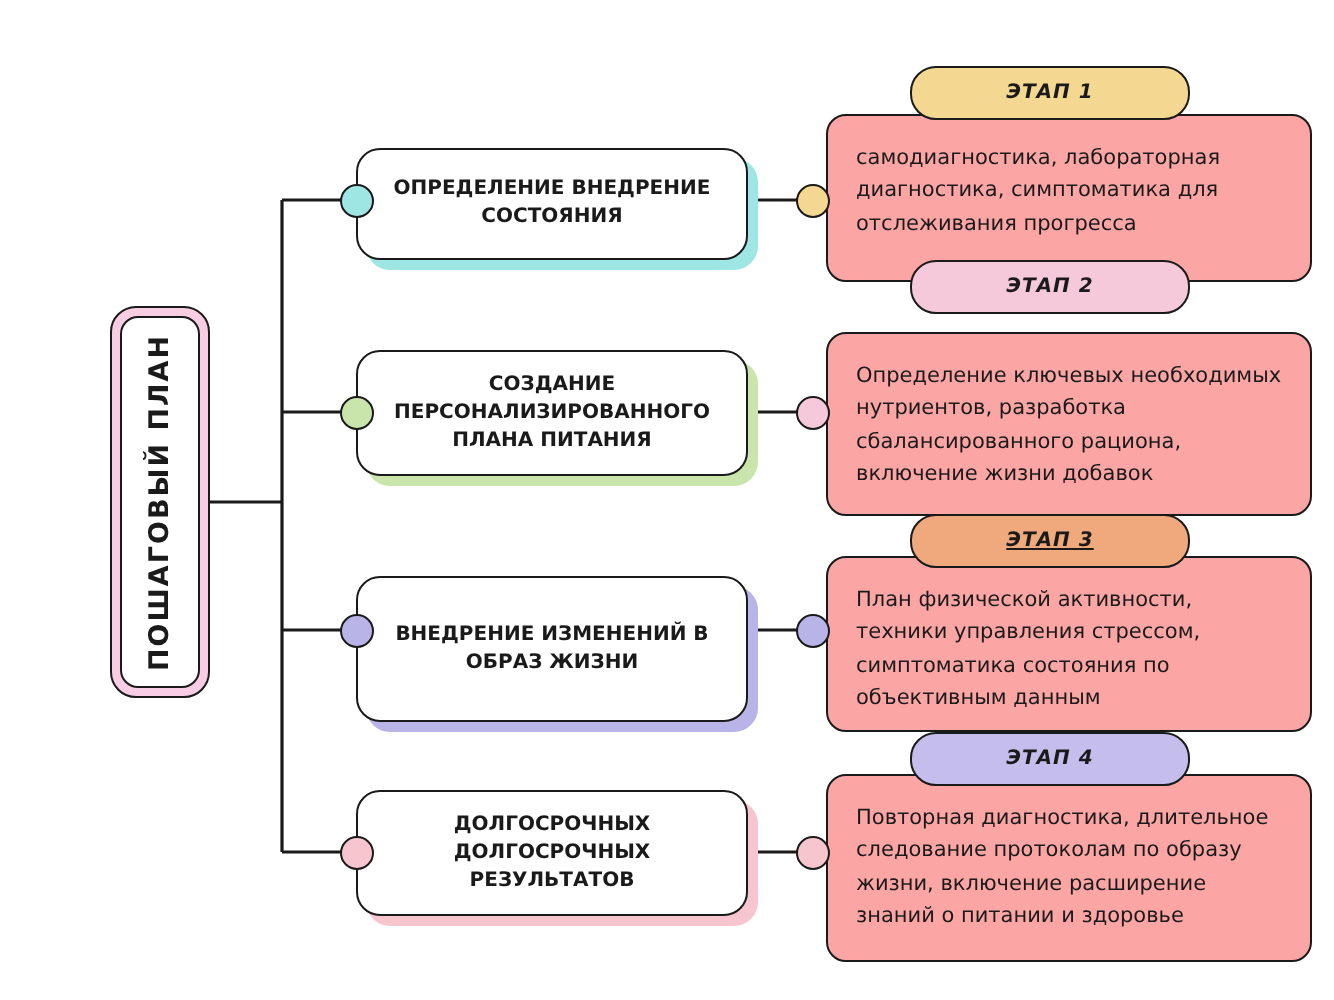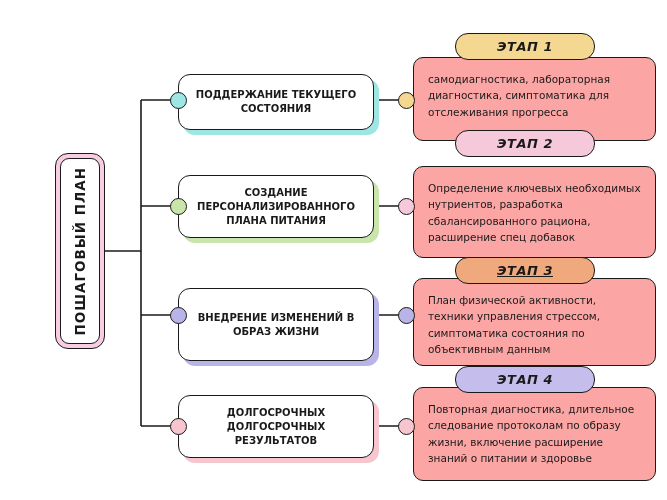--- a/index.html
+++ b/index.html
@@ -103,21 +103,21 @@
     width: 140px;
     height: 27px;
     background: var(--badge, #eee);
     border: 1.5px solid #1a1a1a;
     border-radius: 13px;
     display: flex;
     align-items: center;
     justify-content: center;
     font-weight: bold;
     font-style: italic;
-    font-size: 13px;
+    font-size: 10px;
     letter-spacing: 0.5px;
     box-sizing: border-box;
     z-index: 3;
   }
   .s1 .badge { top: 33px; }
   .s2 .badge { top: 130px; }
   .s3 .badge { top: 257px; text-decoration: underline; }
   .s4 .badge { top: 366px; }
 
   
@@ -155,38 +155,38 @@
   </svg>
 
   <div class="root-outer" style="--rootfill: #f8cce2;">
     <div class="root-inner">
       <span class="root-label">ПОШАГОВЫЙ ПЛАН</span>
     </div>
   </div>
 
   <div class="stage s1" style="--accent: #9ee6e3; --badge: #f4d791; --dot: #f4d791;">
     <div class="title-box">
-      <span>ПОДДЕРЖАНИЕ ТЕКУЩЕГО СОСТОЯНИЯ</span>
+      <span>ОПРЕДЕЛЕНИЕ ВНЕДРЕНИЕ СОСТОЯНИЯ</span>
     </div>
     <span class="dot left-dot"></span>
     <div class="badge">ЭТАП 1</div>
     <div class="desc-box">
       <p>самодиагностика, лабораторная диагностика, симптоматика для отслеживания прогресса</p>
     </div>
     <span class="dot mid-dot"></span>
   </div>
 
   <div class="stage s2" style="--accent: #c9e5ab; --badge: #f6c9da; --dot: #f6c9da;">
     <div class="title-box">
       <span>СОЗДАНИЕ ПЕРСОНАЛИЗИРОВАННОГО ПЛАНА ПИТАНИЯ</span>
     </div>
     <span class="dot left-dot"></span>
     <div class="badge">ЭТАП 2</div>
     <div class="desc-box">
-      <p>Определение ключевых необходимых нутриентов, разработка сбалансированного рациона, расширение спец добавок</p>
+      <p>Определение ключевых необходимых нутриентов, разработка сбалансированного рациона, включение жизни добавок</p>
     </div>
     <span class="dot mid-dot"></span>
   </div>
 
   <div class="stage s3" style="--accent: #b9b4e8; --badge: #f0a97d; --dot: #b9b4e8;">
     <div class="title-box">
       <span>ВНЕДРЕНИЕ ИЗМЕНЕНИЙ В ОБРАЗ ЖИЗНИ</span>
     </div>
     <span class="dot left-dot"></span>
     <div class="badge">ЭТАП 3</div>

